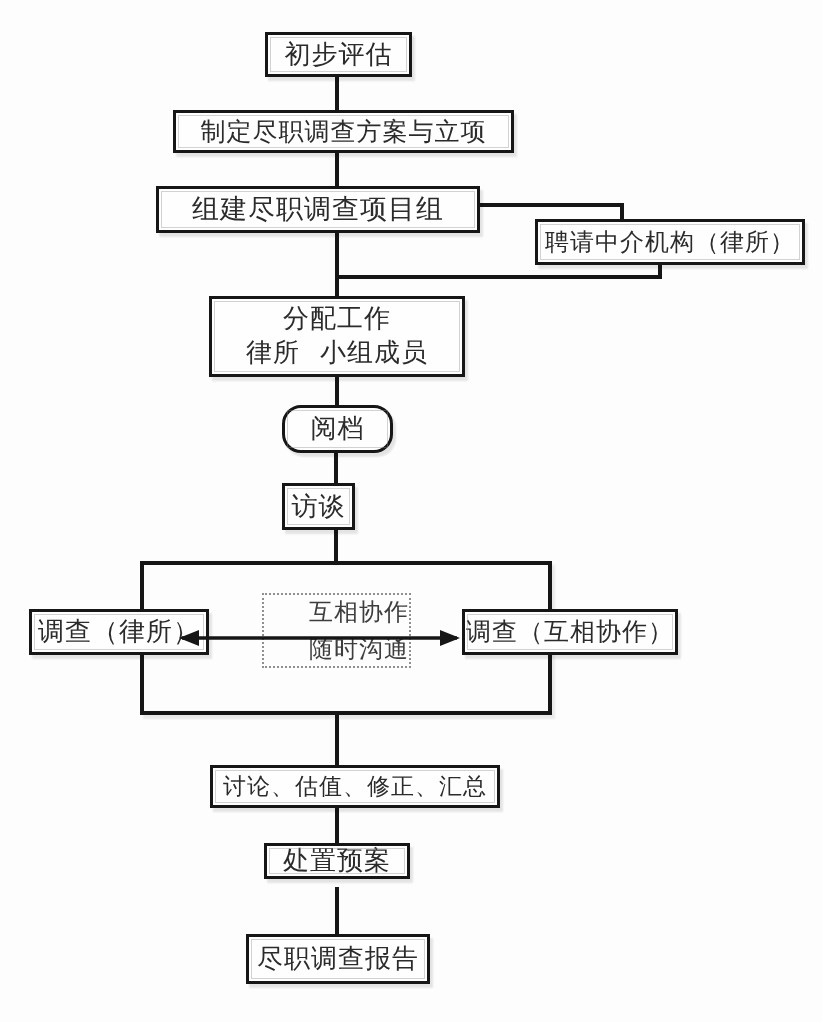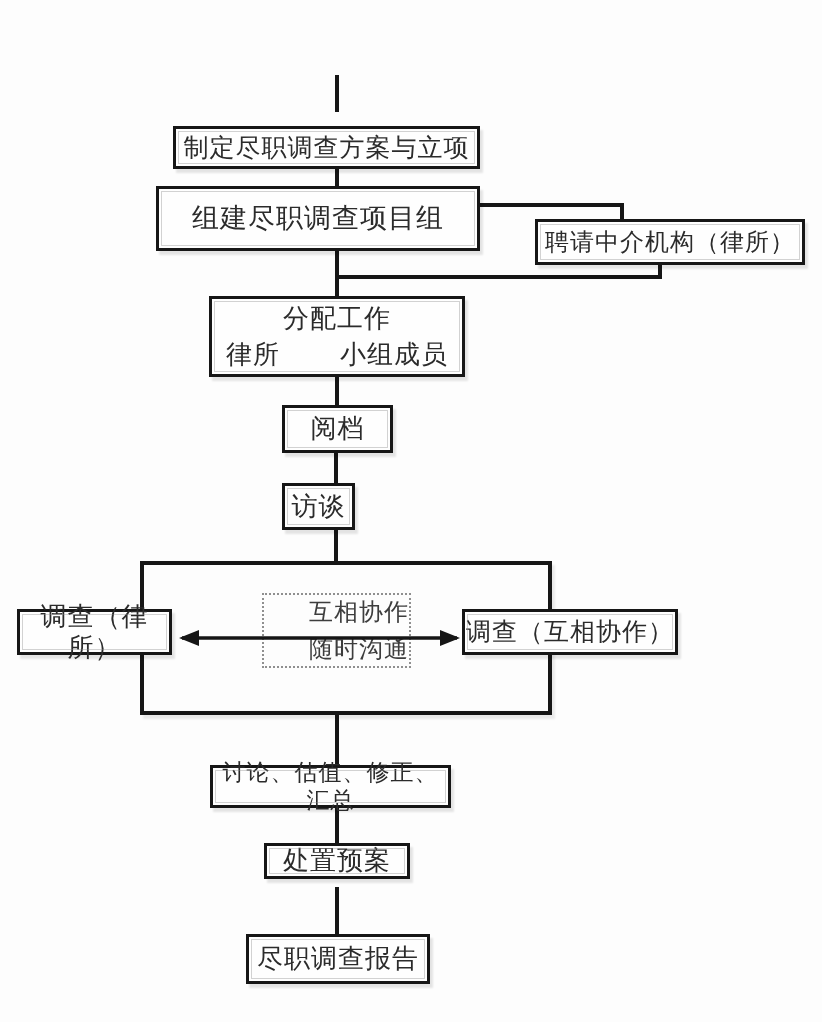--- a/index.html
+++ b/index.html
@@ -32,21 +32,22 @@
     box-shadow:3px 4px 2px rgba(0,0,0,0.10);
     text-align:center;line-height:1.2;
   }
   .node::after{
     content:"";position:absolute;inset:2px;
     border:1px solid rgba(140,140,140,0.38);pointer-events:none;
   }
   .node.two-line{flex-direction:column;gap:4px;}
   .assign-row{
     display:flex;justify-content:space-between;align-self:stretch;
-    padding:0 14px;
+    padding:0 34px;
+    font-family:Liberation Mono, monospace;
   }
   .dashed-note{
     position:absolute;left:262px;top:593px;width:149px;height:75px;z-index:2;
     box-sizing:border-box;border:2px dotted var(--dash);
     display:flex;flex-direction:column;align-items:flex-end;justify-content:center;
     gap:5px;font-size:24px;color:var(--muted);letter-spacing:1px;
     background:transparent;
   }
 </style>
 </head>
@@ -65,49 +66,50 @@
       <line x1="336" y1="451" x2="336" y2="485"></line>
       <line x1="336" y1="528" x2="336" y2="563"></line>
       <line x1="337" y1="713" x2="337" y2="767"></line>
       <line x1="337" y1="806" x2="337" y2="845"></line>
       <line x1="337" y1="887" x2="337" y2="936"></line>
     </g>
   </svg>
 
   <div class="group-frame"></div>
 
+  <div class="node" style="left:265px;top:32px;width:147px;height:45px;">初步评估</div>
 
-  <div class="node" style="left:173px;top:110px;width:307px;height:43px;font-size:25px;margin-top:16px;">制定尽职调查方案与立项</div>
+  <div class="node" style="left:173px;top:110px;width:341px;height:43px;font-size:25px;">制定尽职调查方案与立项</div>
 
-  <div class="node" style="left:156px;top:186px;width:324px;height:65px;font-size:27px;">组建尽职调查项目组</div>
+  <div class="node" style="left:156px;top:186px;width:324px;height:47px;font-size:27px;">组建尽职调查项目组</div>
 
   <div class="node" style="left:535px;top:219px;width:270px;height:46px;font-size:24px;">聘请中介机构（律所）</div>
 
   <div class="node two-line" style="left:209px;top:296px;width:256px;height:81px;">
     <span>分配工作</span>
     <span class="assign-row">
       <span>律所</span>
       <span>小组成员</span>
     </span>
   </div>
 
-  <div class="node" style="left:282px;top:405px;width:111px;height:48px;">阅档</div>
+  <div class="node" style="left:282px;top:405px;width:111px;height:48px;border-radius:19px;">阅档</div>
 
   <div class="node" style="left:282px;top:483px;width:73px;height:47px;">访谈</div>
 
-  <div class="node" style="left:17px;top:609px;width:155px;height:46px;">调查（律所）</div>
+  <div class="node" style="left:29px;top:609px;width:180px;height:46px;">调查（律所）</div>
 
   <div class="dashed-note">
     <span>互相协作</span>
     <span>随时沟通</span>
   </div>
 
   <div class="node" style="left:462px;top:609px;width:216px;height:46px;font-size:25px;">调查（互相协作）</div>
 
-  <div class="node" style="left:210px;top:765px;width:241px;height:43px;font-size:23px;">讨论、估值、修正、汇总</div>
+  <div class="node" style="left:210px;top:765px;width:290px;height:43px;font-size:23px;">讨论、估值、修正、汇总</div>
 
   <div class="node" style="left:264px;top:843px;width:146px;height:36px;">处置预案</div>
 
   <div class="node" style="left:246px;top:934px;width:184px;height:50px;">尽职调查报告</div>
 
   <svg class="wires-top" width="822" height="1022" viewBox="0 0 822 1022">
     <g>
       <line x1="182" y1="638" x2="457" y2="638" stroke="#161616" stroke-width="3.5"></line>
       <polygon points="179,638 199,630 199,646" fill="#161616"></polygon>
       <polygon points="460,638 440,630 440,646" fill="#161616"></polygon>

